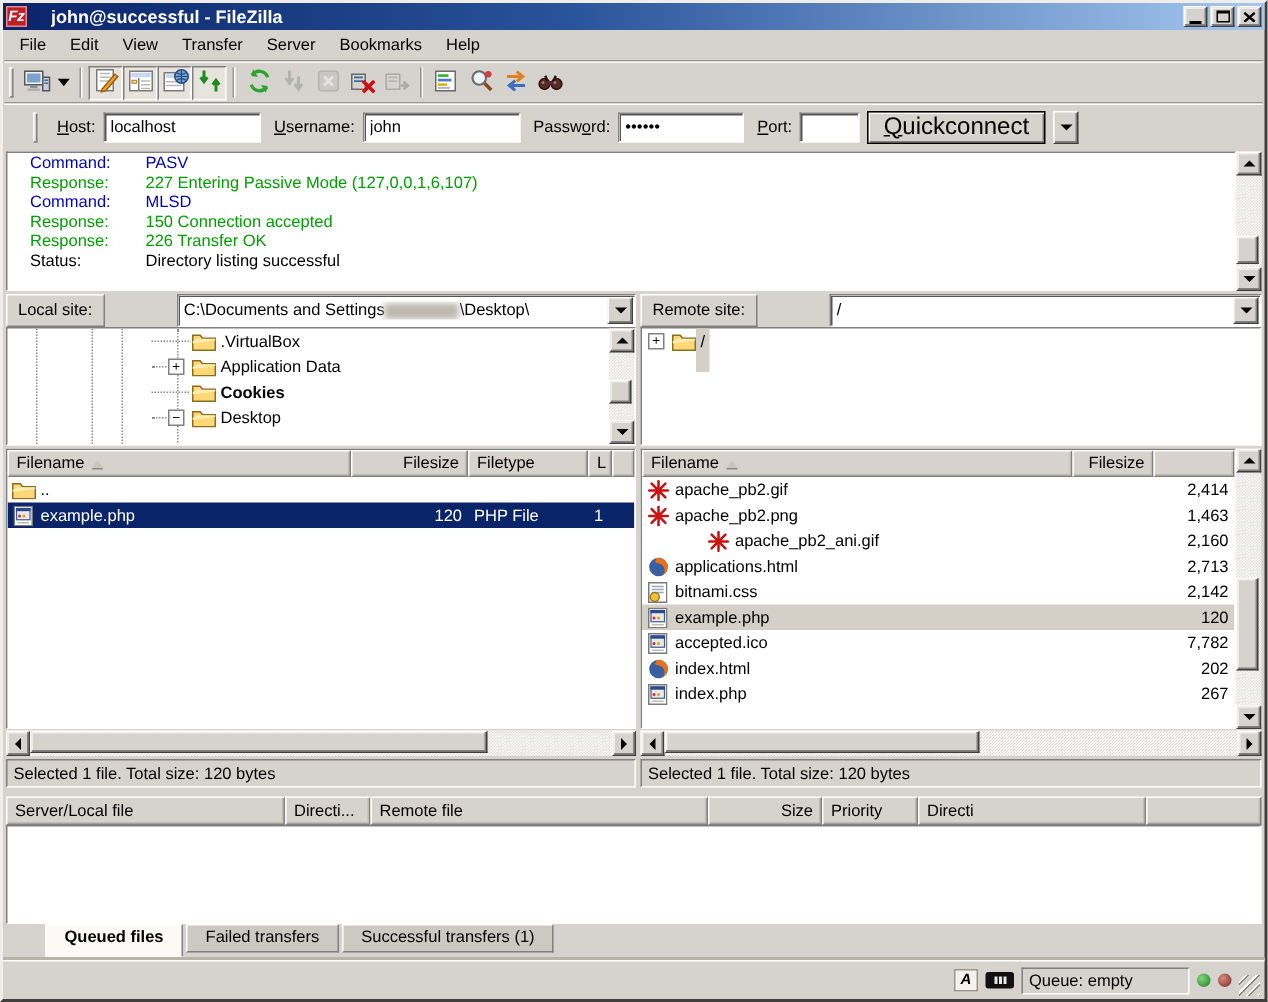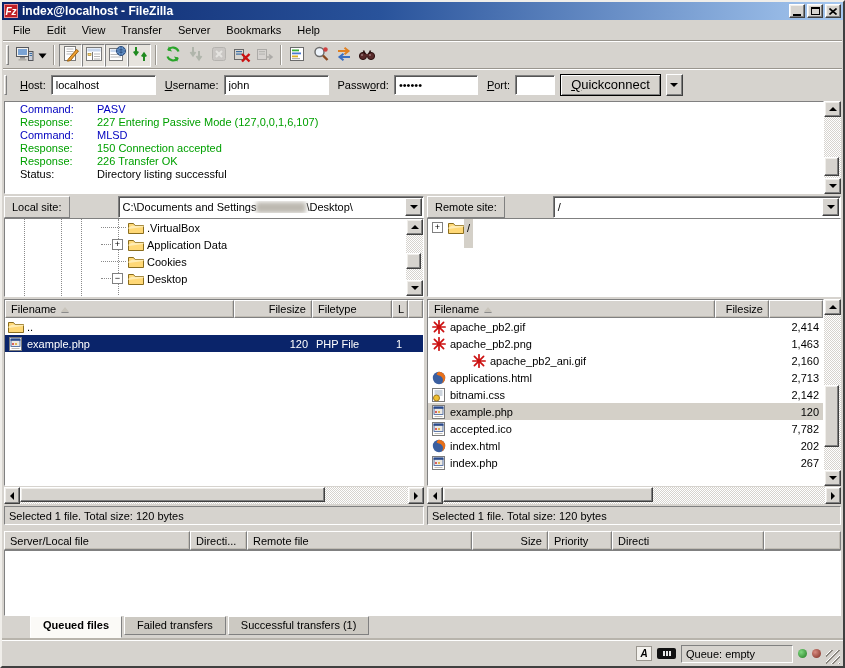--- a/index.html
+++ b/index.html
@@ -7,21 +7,21 @@
   body { font-family: "Liberation Sans", sans-serif; font-size: 11px; color: #000; background: #9a9790; }
 
   .window {
     width: 845px; height: 668px; background: #d6d3ce;
     border: 2px solid; border-color: #f0eeea #404040 #404040 #f0eeea;
     display: flex; flex-direction: column; position: relative;
   }
 
   
   .titlebar { height: 18px; background: linear-gradient(to right, #0a246a 0%, #29539b 45%, #a6c8f0 100%);
-    display: flex; align-items: center; padding: 0 2px; gap: 4px; flex: 0 0 auto; }
+    display: flex; align-items: center; padding: 0 2px; gap: 16px; flex: 0 0 auto; }
   .fz-icon { width: 14px; height: 14px; background: #bf2026; color: #fff; font-weight: bold; font-style: italic;
     font-size: 10px; line-height: 13px; text-align: center; border: 1px solid #e8888c; flex: 0 0 auto; }
   .title-text { color: #fff; font-weight: bold; font-size: 12px; flex: 1; white-space: nowrap; overflow: hidden; }
   .win-btns { display: flex; gap: 2px; }
   .win-btn { width: 16px; height: 14px; background: #d6d3ce; border: 1px solid; border-color: #fff #404040 #404040 #fff;
     box-shadow: inset -1px -1px 0 #808080, inset 1px 1px 0 #f0eeea; display: flex; align-items: center; justify-content: center; }
   .glyph-min { display: block; width: 8px; height: 2px; background: #000; margin-top: 7px; }
   .glyph-max { display: block; width: 9px; height: 8px; border: 1px solid #000; border-top-width: 2px; }
 
   .hsep { height: 2px; margin: 0 1px; border-top: 1px solid #9a968f; border-bottom: 1px solid #fff; flex: 0 0 auto; }
@@ -34,27 +34,27 @@
   .toolbar { height: 26px; display: flex; align-items: center; padding: 0 2px; flex: 0 0 auto; }
   .tb-grip { width: 3px; height: 20px; border: 1px solid; border-color: #fff #808080 #808080 #fff; margin: 0 4px 0 2px; }
   .tb-sep { width: 2px; height: 20px; border-left: 1px solid #9a968f; border-right: 1px solid #fff; margin: 0 4px; }
   .tb-btn { width: 23px; height: 23px; display: flex; align-items: center; justify-content: center;
     border: 1px solid transparent; }
   .tb-btn.pressed { border-color: #808080 #fff #fff #808080; background: #e7e4de; }
   .tb-btn.disabled svg { opacity: .38; filter: grayscale(85%); }
   .tb-dd { width: 13px; height: 23px; display: flex; align-items: center; justify-content: center; }
 
   
-  .quickbar { height: 29px; display: flex; align-items: center; padding: 0 0; gap: 5px; flex: 0 0 auto; }
+  .quickbar { height: 29px; display: flex; align-items: center; padding: 0 18px; gap: 5px; flex: 0 0 auto; }
   .qc-label { white-space: nowrap; margin-left: 4px; }
   .field { height: 20px; background: #fff; border: 1px solid; border-color: #808080 #fff #fff #808080;
     box-shadow: inset 1px 1px 0 #555; padding: 1px 4px; font-family: "Liberation Sans", sans-serif; font-size: 11px; }
   .qc-btn { height: 22px; padding: 0 10px; background: #d6d3ce; border: 1px solid #000;
     box-shadow: inset 1px 1px 0 #fff, inset -1px -1px 0 #808080; font-family: "Liberation Sans", sans-serif;
-    font-size: 13px; cursor: default; }
+    font-size: 16px; cursor: default; }
   .qc-dd { width: 17px; height: 22px; background: #d6d3ce; border: 1px solid; border-color: #fff #404040 #404040 #fff;
     box-shadow: inset -1px -1px 0 #808080; display: flex; align-items: center; justify-content: center; }
 
   
   .logwrap { height: 93px; margin: 2px 2px 0 2px; display: flex; flex: 0 0 auto; }
   .log { flex: 1; background: #fff; border: 1px solid; border-color: #808080 #fff #fff #808080; padding: 1px 15px;
     overflow: hidden; }
   .log-line { display: flex; line-height: 13px; white-space: nowrap; }
   .log-label { width: 77px; flex: 0 0 auto; }
   .log-command { color: #0000bf; }
@@ -168,21 +168,21 @@
   .grip { width: 14px; height: 14px; align-self: flex-end;
     background: repeating-linear-gradient(135deg, transparent 0 3px, #fff 3px 4px, #8a867f 4px 5px); }
 </style>
 </head>
 <body>
 
 <div class="window">
 
   <div class="titlebar">
     <div class="fz-icon">Fz</div>
-    <div class="title-text">index@localhost - FileZilla</div>
+    <div class="title-text">john@successful - FileZilla</div>
     <div class="win-btns">
       <div class="win-btn">
           <span class="glyph-min"></span>
         </div>
       <div class="win-btn">
           <span class="glyph-max"></span>
         </div>
       <div class="win-btn">
         <svg width="8" height="7" viewBox="0 0 8 7">
             <path d="M0.5 0.5 L7.5 6.5 M7.5 0.5 L0.5 6.5" stroke="#000" stroke-width="1.6"></path>
@@ -416,21 +416,21 @@
               <span class="stub" style="left: 96px; width: 12px;"></span>
               <span class="exp" style="margin-right: 4px;">+</span>
               <span class="ficon">
                 <svg width="16" height="13" viewBox="0 0 16 13">
                   <path d="M0.5 2.5 L5.5 2.5 L7 4.5 L15.5 4.5 L15.5 12.5 L0.5 12.5 Z" fill="#ffd876" stroke="#8a6d1d"></path>
                   <path d="M0.5 6.5 L4 4.8 L15.5 4.8 L15.5 6 L0.5 8 Z" fill="#ffecb3"></path>
                 </svg>
               </span>
               <span class="tree-label">Application Data</span>
             </div>
-            <div class="tree-row" style="padding-left: 107px;">
+            <div class="tree-row" style="padding-left: 107px; font-weight: bold;">
               <span class="stub" style="left: 96px; width: 25px;"></span>
               <span style="width: 15px; flex: 0 0 auto;"></span>
               <span class="ficon">
                 <svg width="16" height="13" viewBox="0 0 16 13">
                   <path d="M0.5 2.5 L5.5 2.5 L7 4.5 L15.5 4.5 L15.5 12.5 L0.5 12.5 Z" fill="#ffd876" stroke="#8a6d1d"></path>
                   <path d="M0.5 6.5 L4 4.8 L15.5 4.8 L15.5 6 L0.5 8 Z" fill="#ffecb3"></path>
                 </svg>
               </span>
               <span class="tree-label">Cookies</span>
             </div>

